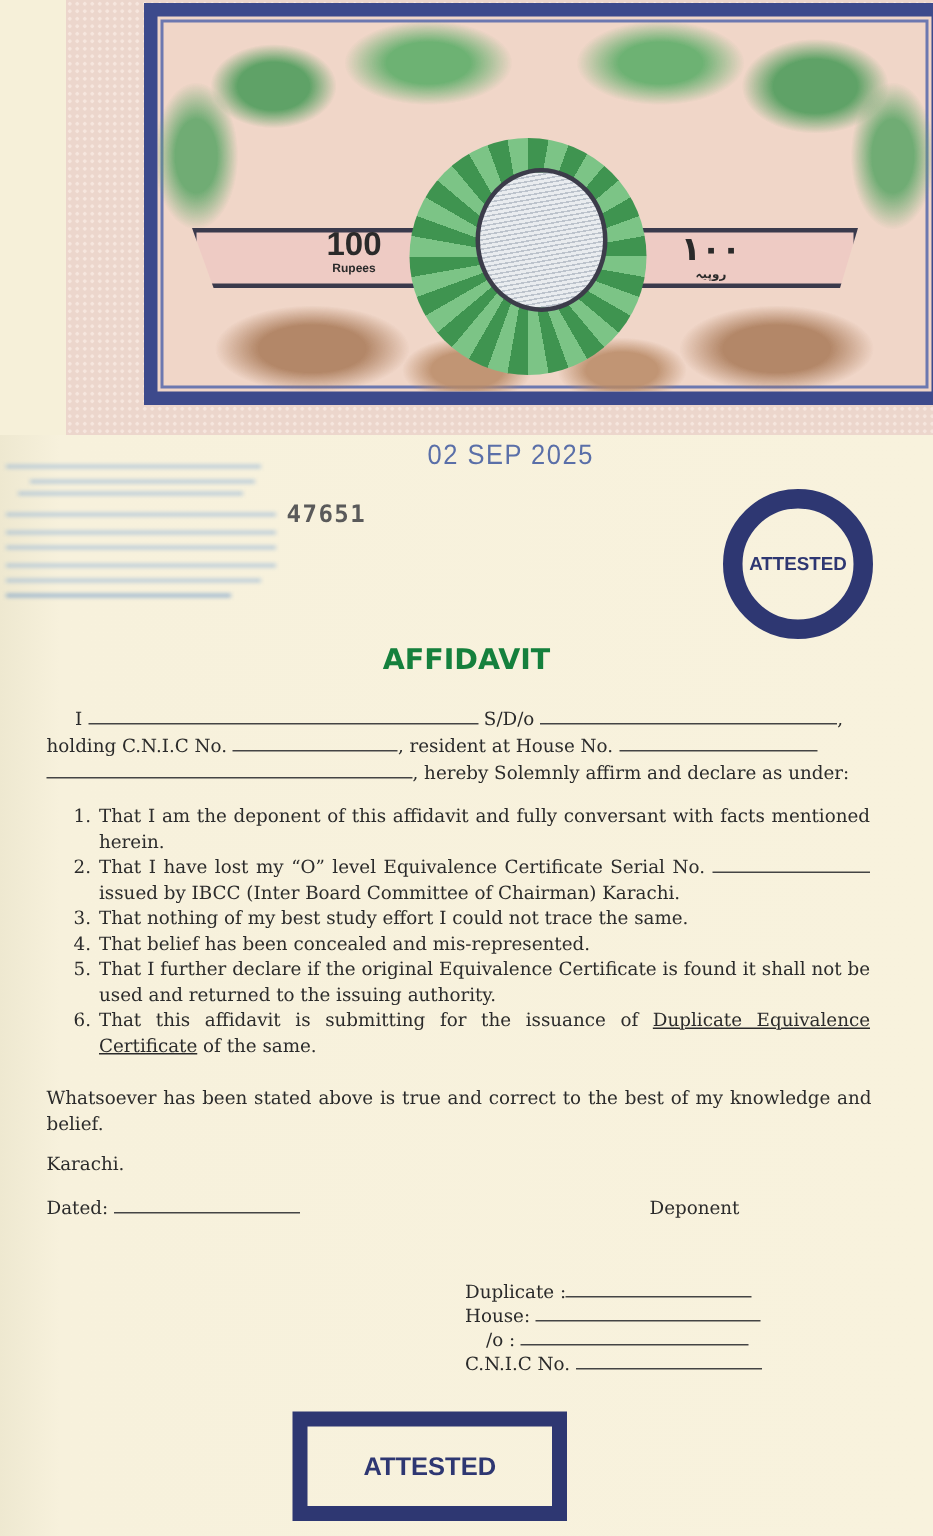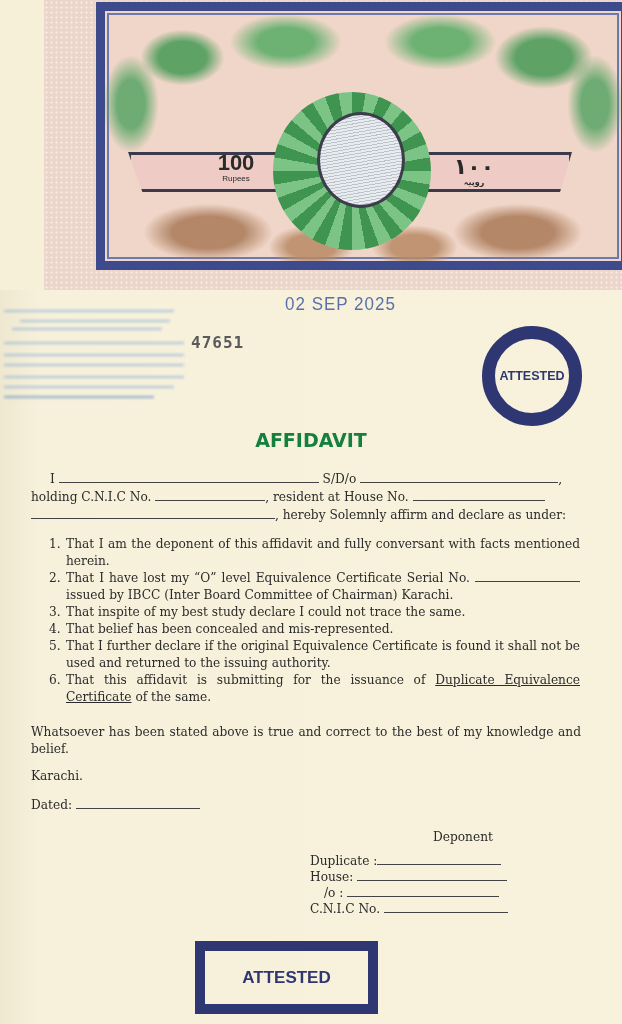--- a/index.html
+++ b/index.html
@@ -48,21 +48,21 @@
     position:absolute; top:152px; height:40px; background:#eecbc4;
     border:3px solid #3a3a4c; box-sizing:border-box;
   }
   .band-left { left:84px; width:180px; clip-path:polygon(0 0,100% 0,100% 100%,8% 100%); }
   .band-right { left:350px; width:150px; left:378px; clip-path:polygon(0 0,100% 0,92% 100%,0 100%); }
   .denom-en {
     position:absolute; left:162px; top:152px; width:60px; text-align:center;
     font-family:"Liberation Sans", sans-serif; color:#2a2a2a;
   }
   .denom-en .num { font-size:22px; font-weight:bold; line-height:22px; display:block; }
-  .denom-en .lbl { font-size:8px; font-weight:normal; display:block; }
+  .denom-en .lbl { font-size:8px; font-weight:bold; display:block; }
   .denom-ur {
     position:absolute; left:405px; top:156px; width:50px; text-align:center;
     font-family:"DejaVu Sans", sans-serif; color:#2a2a2a;
   }
   .denom-ur .num { font-size:22px; font-weight:bold; line-height:22px; display:block; }
   .denom-ur .lbl { font-size:8px; display:block;font-weight:bold; }
   .medallion {
     position:absolute; left:229px; top:92px; width:158px; height:158px; border-radius:50%;
     background:
       repeating-conic-gradient(#3f9450 0 10deg, #7cc486 10deg 20deg);
@@ -176,34 +176,34 @@
   <span class="blank" style="width:132px;"></span>
 </div>
 <div class="text" style="left:31px;top:507px;width:560px;">
   <span class="blank" style="width:244px;"></span><span>, hereby Solemnly affirm and declare as under:</span>
 </div>
 
 <div class="text" style="left:30px;top:536px;width:550px;">
   <ol class="items">
     <li><span class="n">1.</span><span>That I am the deponent of this affidavit and fully conversant with facts mentioned herein.</span></li>
     <li><span class="n">2.</span><span>That I have lost my “O” level Equivalence Certificate Serial No.</span> <span class="blank" style="width:105px;"></span> <span>issued by IBCC (Inter Board Committee of Chairman) Karachi.</span></li>
-    <li><span class="n">3.</span><span>That inspite of my best study declare I could not trace the same.</span></li>
+    <li><span class="n">3.</span><span>That nothing of my best study effort I could not trace the same.</span></li>
     <li><span class="n">4.</span><span>That belief has been concealed and mis-represented.</span></li>
     <li><span class="n">5.</span><span>That I further declare if the original Equivalence Certificate is found it shall not be used and returned to the issuing authority.</span></li>
     <li><span class="n">6.</span><span>That this affidavit is submitting for the issuance of</span> <span class="ul">Duplicate Equivalence Certificate</span> <span>of the same.</span></li>
   </ol>
 </div>
 
 <div class="text" style="left:31px;top:724px;width:550px;text-align:justify;">Whatsoever has been stated above is true and correct to the best of my knowledge and belief.</div>
 <div class="text" style="left:31px;top:768px;">Karachi.</div>
 <div class="text" style="left:31px;top:797px;">
   <span>Dated:</span>
   <span class="blank" style="width:124px;"></span>
 </div>
-<div class="text" style="left:433px;top:797px;margin-top:32px;">Deponent</div>
+<div class="text" style="left:433px;top:797px;">Deponent</div>
 
 <div class="sig-row" style="top:853px;">
   <span>Duplicate :</span><span class="blank" style="width:124px;"></span>
 </div>
 <div class="sig-row" style="top:869px;">
   <span>House:</span>
   <span class="blank" style="width:150px;"></span>
 </div>
 <div class="sig-row" style="top:885px;left:324px;">
   <span>/o :</span>

